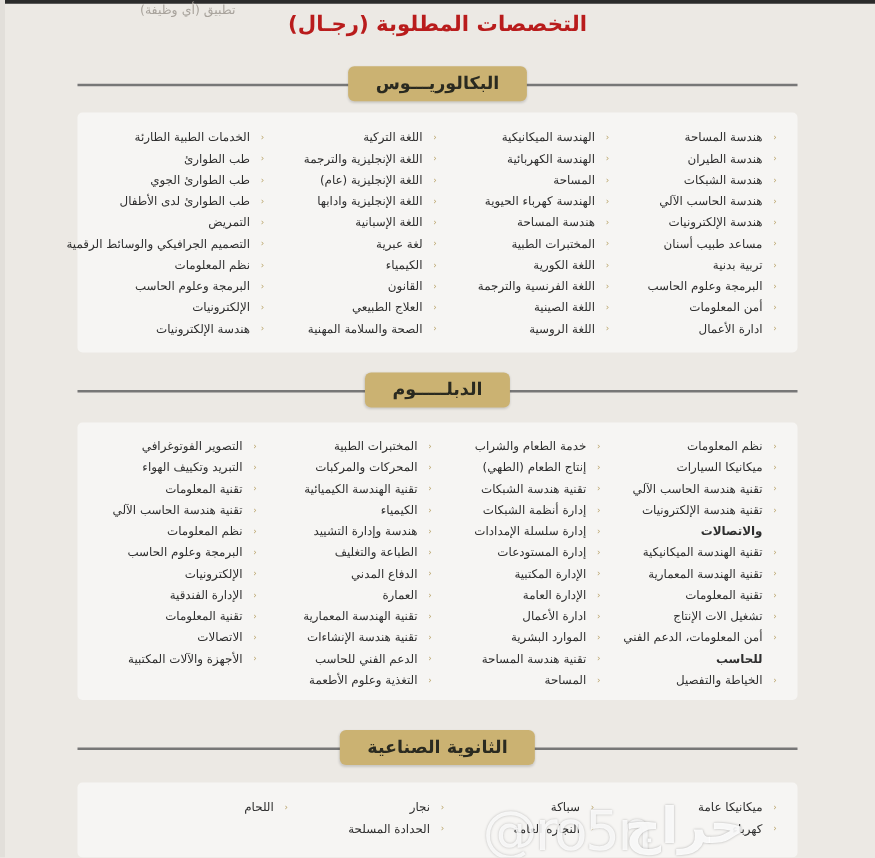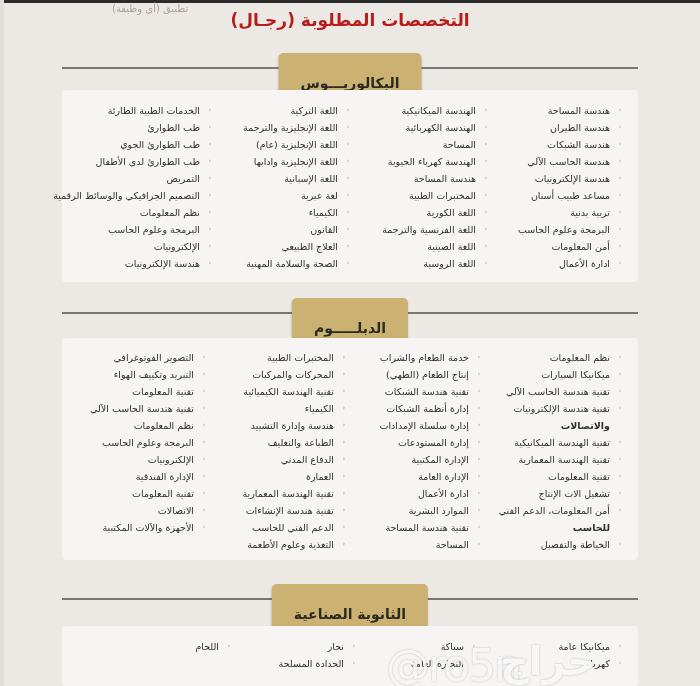--- a/index.html
+++ b/index.html
@@ -18,21 +18,21 @@
   .page-title {
     position:absolute; left:0; width:700px; top:10px; text-align:center;
     font-size:17px; font-weight:bold; color:#b91c1c;
   }
   .section-header { position:absolute; left:62px; width:576px; height:30px; }
   .section-header .line {
     position:absolute; left:0; right:0; top:14px; height:2px; background:#777;
   }
   .section-header .badge {
     position:absolute; left:50%; transform:translateX(-50%); top:0;
-    background:#cbb272; border-radius:5px; padding:16px 22px; height:28px; line-height:28px;
+    background:#cbb272; border-radius:5px; padding:0 22px; height:28px; line-height:28px;
     font-size:14px; font-weight:bold; color:#2a2a20; white-space:nowrap;
     box-shadow:0 1px 2px rgba(0,0,0,0.15);
   }
   .card {
     position:absolute; left:62px; width:576px; background:#f6f5f3; border-radius:4px;
   }
   .col { position:absolute; top:0; }
   .item {
     position:relative; font-size:9.5px; color:#2f2f2f; height:17px; line-height:17px;
     white-space:nowrap; padding-right:14px; text-align:right;

